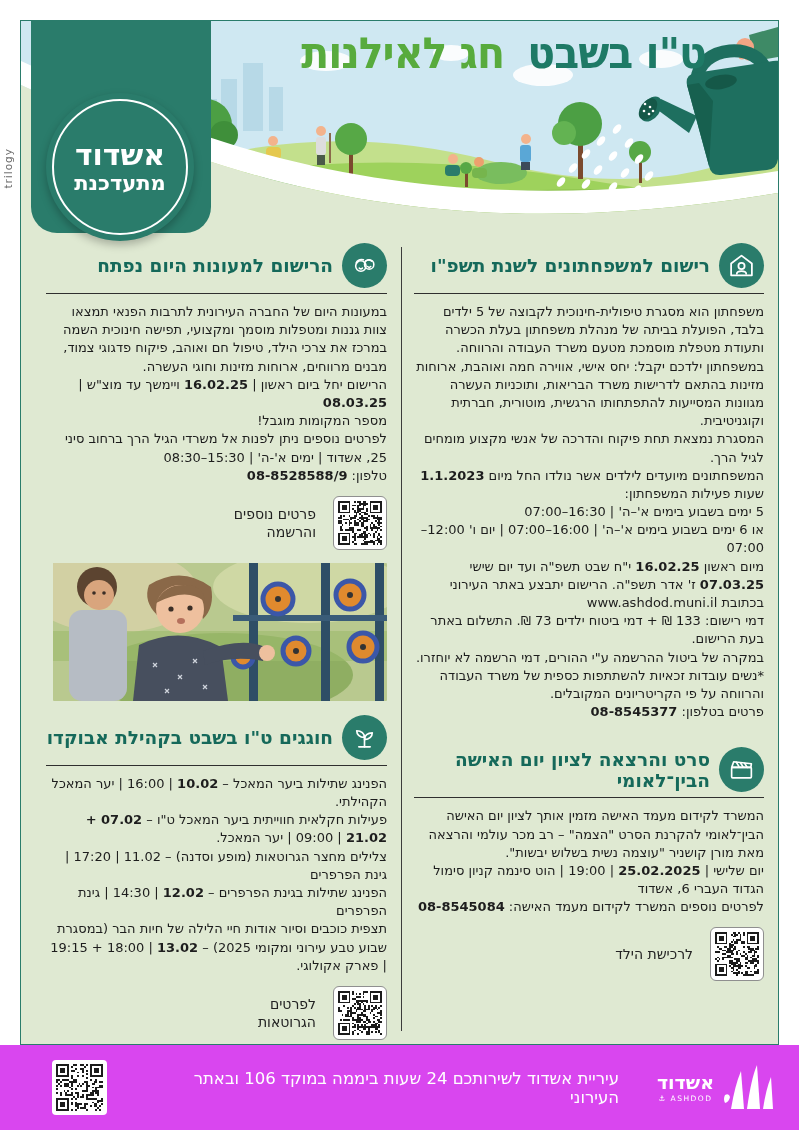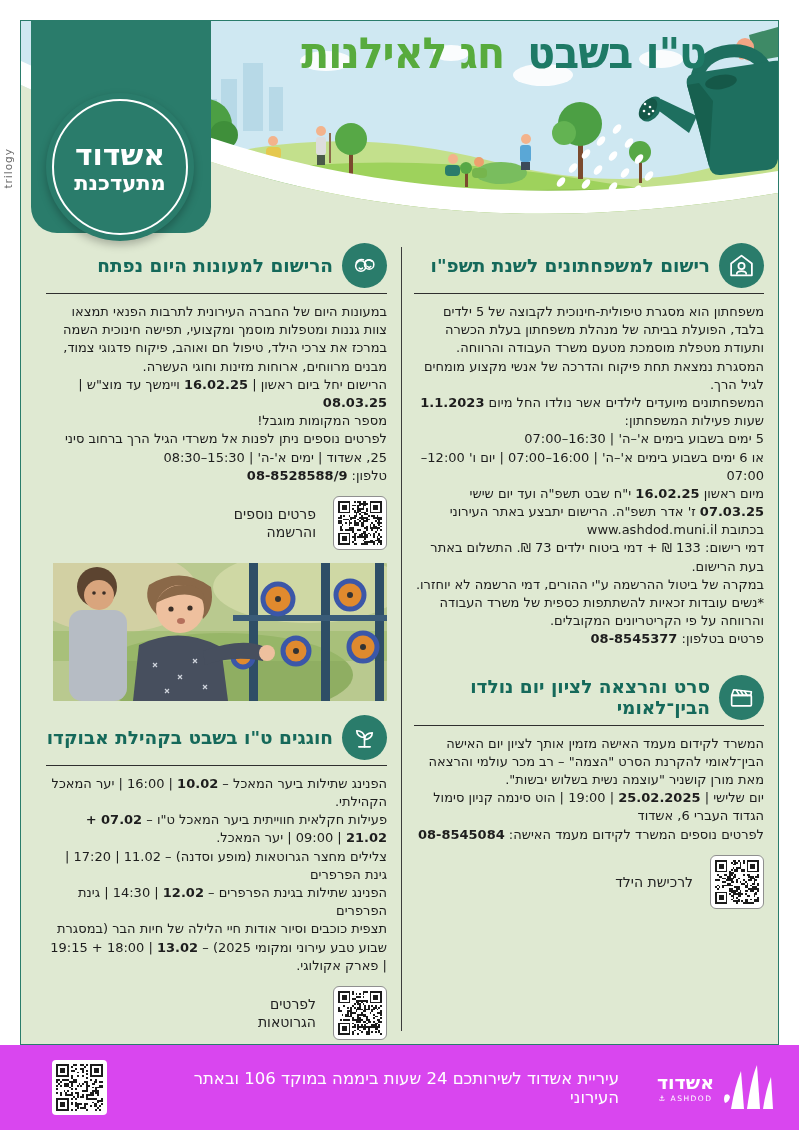--- a/index.html
+++ b/index.html
@@ -186,20 +186,21 @@
               <path d="M3 11 L13 3.5 L23 11 V22.5 H3 Z"></path>
                 <circle cx="13" cy="13.5" r="3"></circle>
                 <path d="M8.5 21 C8.5 17.5 17.5 17.5 17.5 21"></path>
             </svg>
           </span>
           <h2 class="sec-title">רישום למשפחתונים לשנת תשפ"ו</h2>
         </div>
         <hr class="rule">
         <div class="body">
           <p>משפחתון הוא מסגרת טיפולית-חינוכית לקבוצה של 5 ילדים בלבד, הפועלת בביתה של מנהלת משפחתון בעלת הכשרה ותעודת מטפלת מוסמכת מטעם משרד העבודה והרווחה.</p>
+          <p>במשפחתון ילדכם יקבל: יחס אישי, אווירה חמה ואוהבת, ארוחות מזינות בהתאם לדרישות משרד הבריאות, ותוכניות העשרה מגוונות המסייעות להתפתחותו הרגשית, מוטורית, חברתית וקוגניטיבית.</p>
           <p>המסגרת נמצאת תחת פיקוח והדרכה של אנשי מקצוע מומחים לגיל הרך.</p>
           <p>המשפחתונים מיועדים לילדים אשר נולדו החל מיום <b>1.1.2023</b></p>
           <p>שעות פעילות המשפחתון:</p>
           <p>5 ימים בשבוע בימים א'–ה' | 16:30–07:00</p>
           <p>או 6 ימים בשבוע בימים א'–ה' | 16:00–07:00 | יום ו' 12:00–07:00</p>
           <p>מיום ראשון <b>16.02.25</b> י"ח שבט תשפ"ה ועד יום שישי <b>07.03.25</b> ז' אדר תשפ"ה. הרישום יתבצע באתר העירוני בכתובת www.ashdod.muni.il</p>
           <p>דמי רישום: 133 ₪ + דמי ביטוח ילדים 73 ₪. התשלום באתר בעת הרישום.</p>
           <p>במקרה של ביטול ההרשמה ע"י ההורים, דמי הרשמה לא יוחזרו.</p>
           <p>*נשים עובדות זכאיות להשתתפות כספית של משרד העבודה והרווחה על פי הקריטריונים המקובלים.</p>
           <p>פרטים בטלפון: <b>08-8545377</b></p>
@@ -208,21 +209,21 @@
 
       <section class="sec2">
         <div class="sec-head">
           <span class="icon-circle">
             <svg viewBox="0 0 26 26" fill="none" stroke="#fff" stroke-width="1.6" stroke-linejoin="round" stroke-linecap="round">
               <rect x="3.5" y="11" width="19" height="10" rx="1"></rect>
                 <path d="M3.5 11 L5.5 5.5 L22.5 7.5 L22 11 Z"></path>
               <path d="M8 6 l2.5 4 M12 6.5 l2.5 4 M16 7 l2.5 4"></path>
             </svg>
           </span>
-          <h2 class="sec-title">סרט והרצאה לציון יום נולדו הבין־לאומי</h2>
+          <h2 class="sec-title">סרט והרצאה לציון יום האישה הבין־לאומי</h2>
         </div>
         <hr class="rule">
         <div class="body">
           <p>המשרד לקידום מעמד האישה מזמין אותך לציון יום האישה הבין־לאומי להקרנת הסרט "הצמה" – רב מכר עולמי והרצאה מאת מורן קושניר "עוצמה נשית בשלוש יבשות".</p>
           <p>יום שלישי | <b>25.02.2025</b> | 19:00 | הוט סינמה קניון סימול הגדוד העברי 6, אשדוד</p>
           <p>לפרטים נוספים המשרד לקידום מעמד האישה: <b>08-8545084</b></p>
         </div>
         <div class="qr-row">
           <span class="qr-box">
               <svg viewBox="0 0 25 25" shape-rendering="crispEdges">

